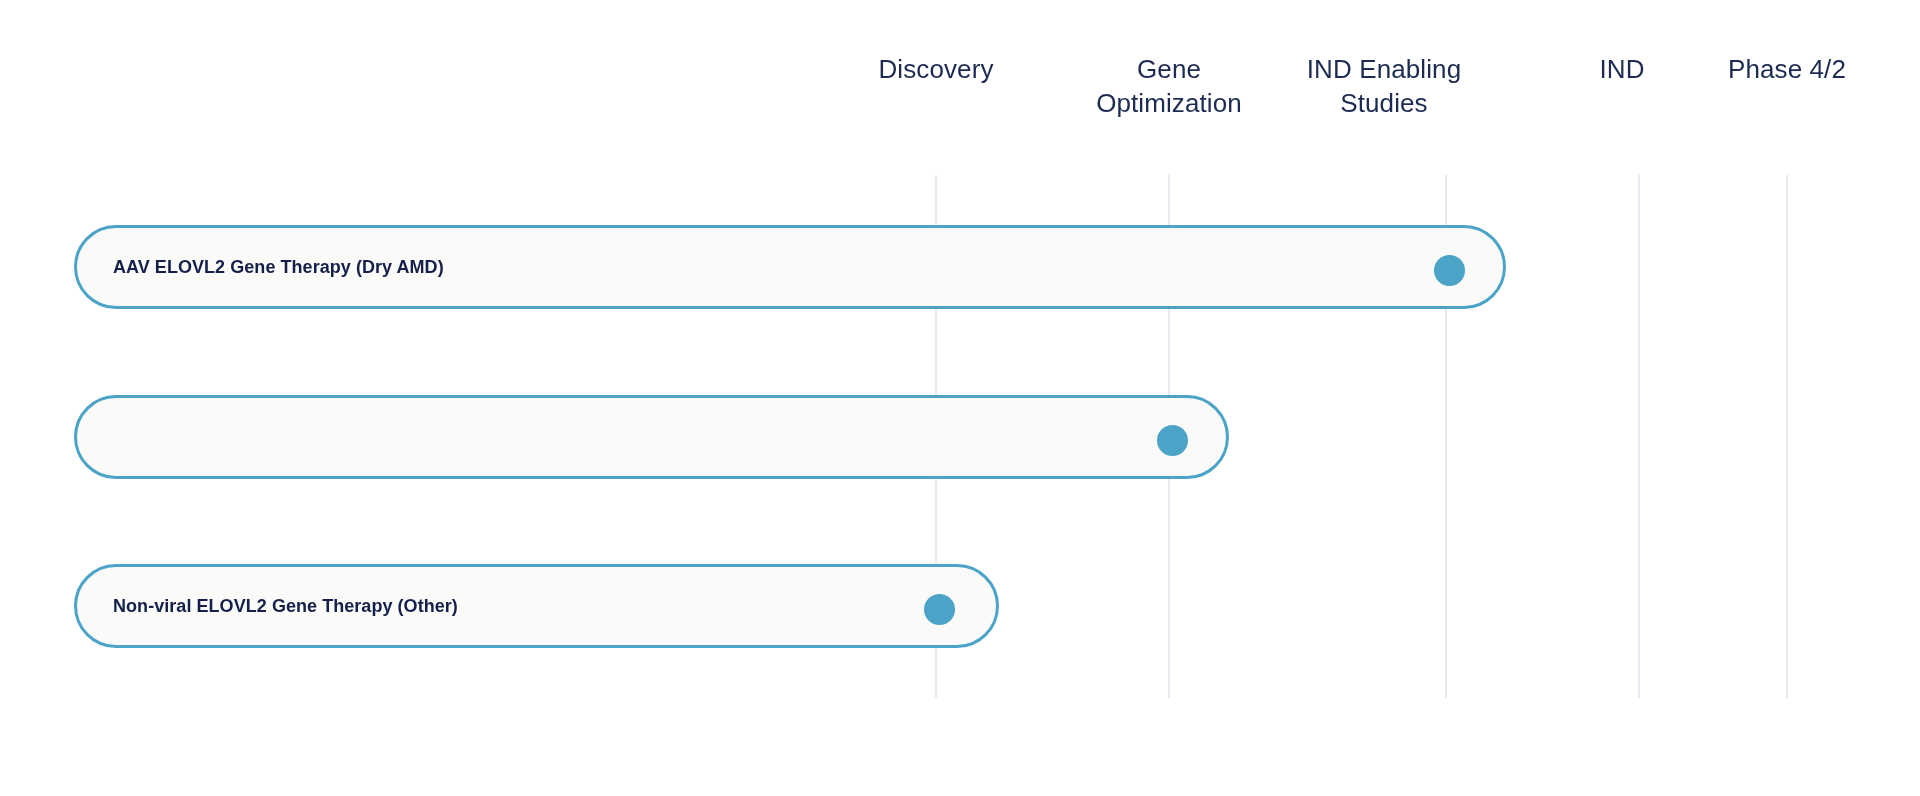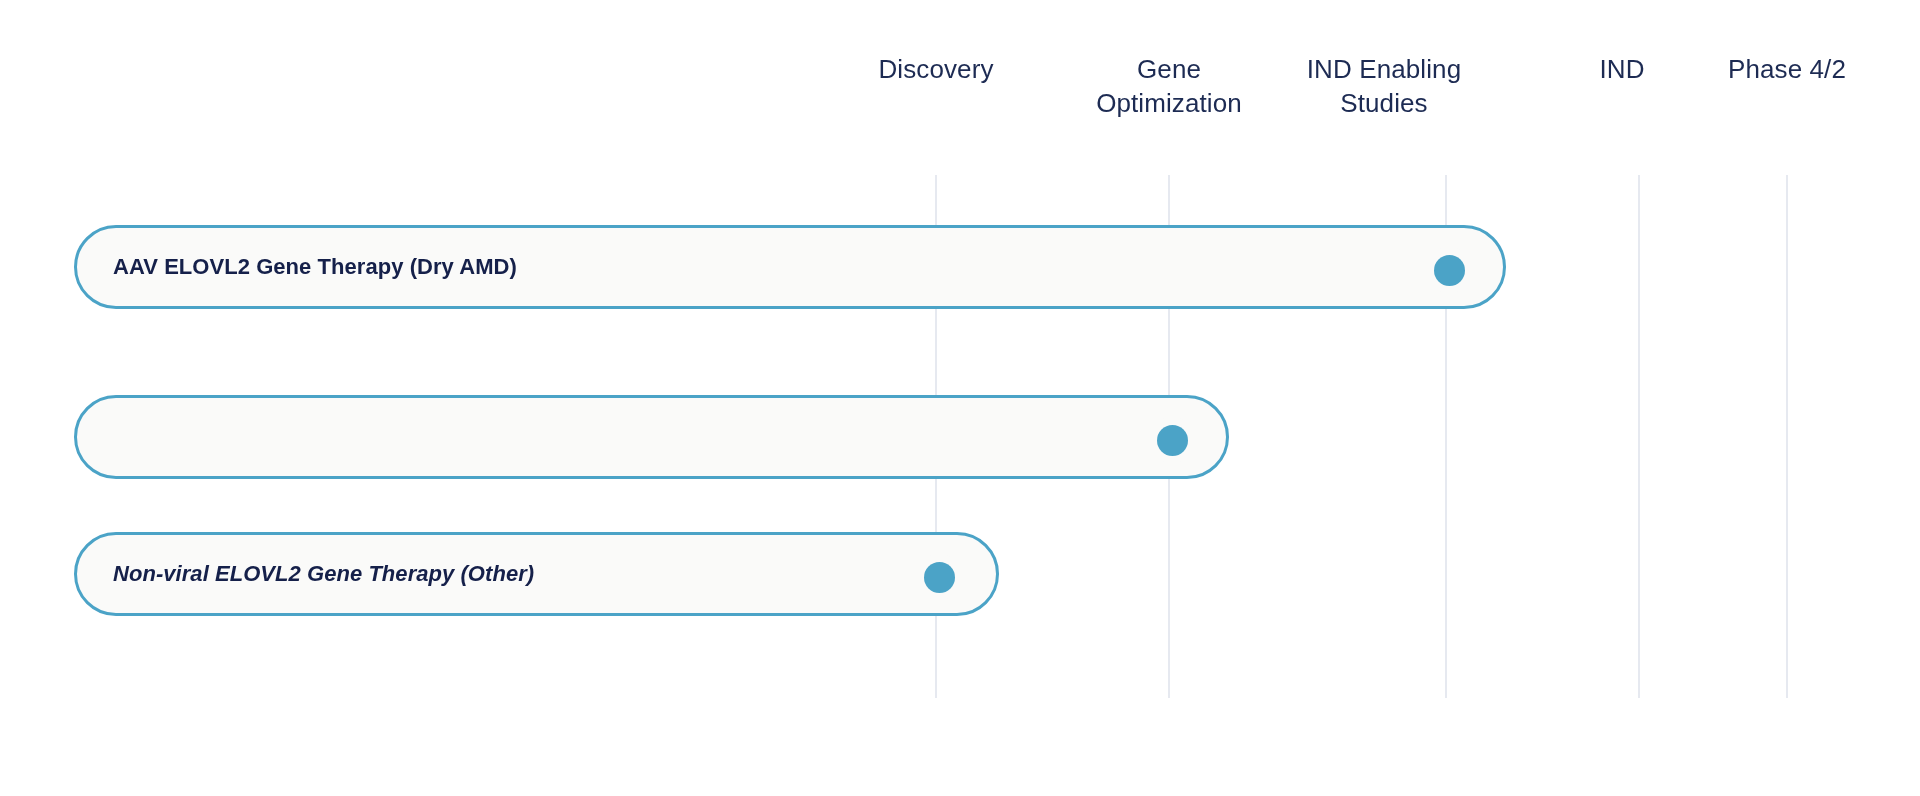--- a/index.html
+++ b/index.html
@@ -54,21 +54,21 @@
     border: 3px solid #4BA3C7;
     border-radius: 42px;
     display: flex;
     align-items: center;
   }
   .program-label {
     position: relative;
     z-index: 3;
     margin-left: 36px;
     color: #15204A;
-    font-size: 22px;
+    font-size: 18px;
     font-weight: bold;
     letter-spacing: 0.05px;
     white-space: nowrap;
     font-family: "Liberation Sans", sans-serif;
   }
 
   
   .marker {
     position: absolute;
     width: 46px;
@@ -119,21 +119,21 @@
         <span class="marker-dot"></span>
       </span>
     </div>
 
     <div class="program-bar" style="top:395px; width:1155px;">
       <span class="marker" style="left:1095px; top:42px;">
         <span class="marker-dot"></span>
       </span>
     </div>
 
-    <div class="program-bar" style="top:532px; width:925px;font-style:italic;">
+    <div class="program-bar" style="top:564px; width:925px;">
       <span class="program-label">Non-viral ELOVL2 Gene Therapy (Other)</span>
       <span class="marker" style="left:862px; top:42px;">
         <span class="marker-dot"></span>
       </span>
     </div>
 
   </div>
 </div>
 
 </body></html>

